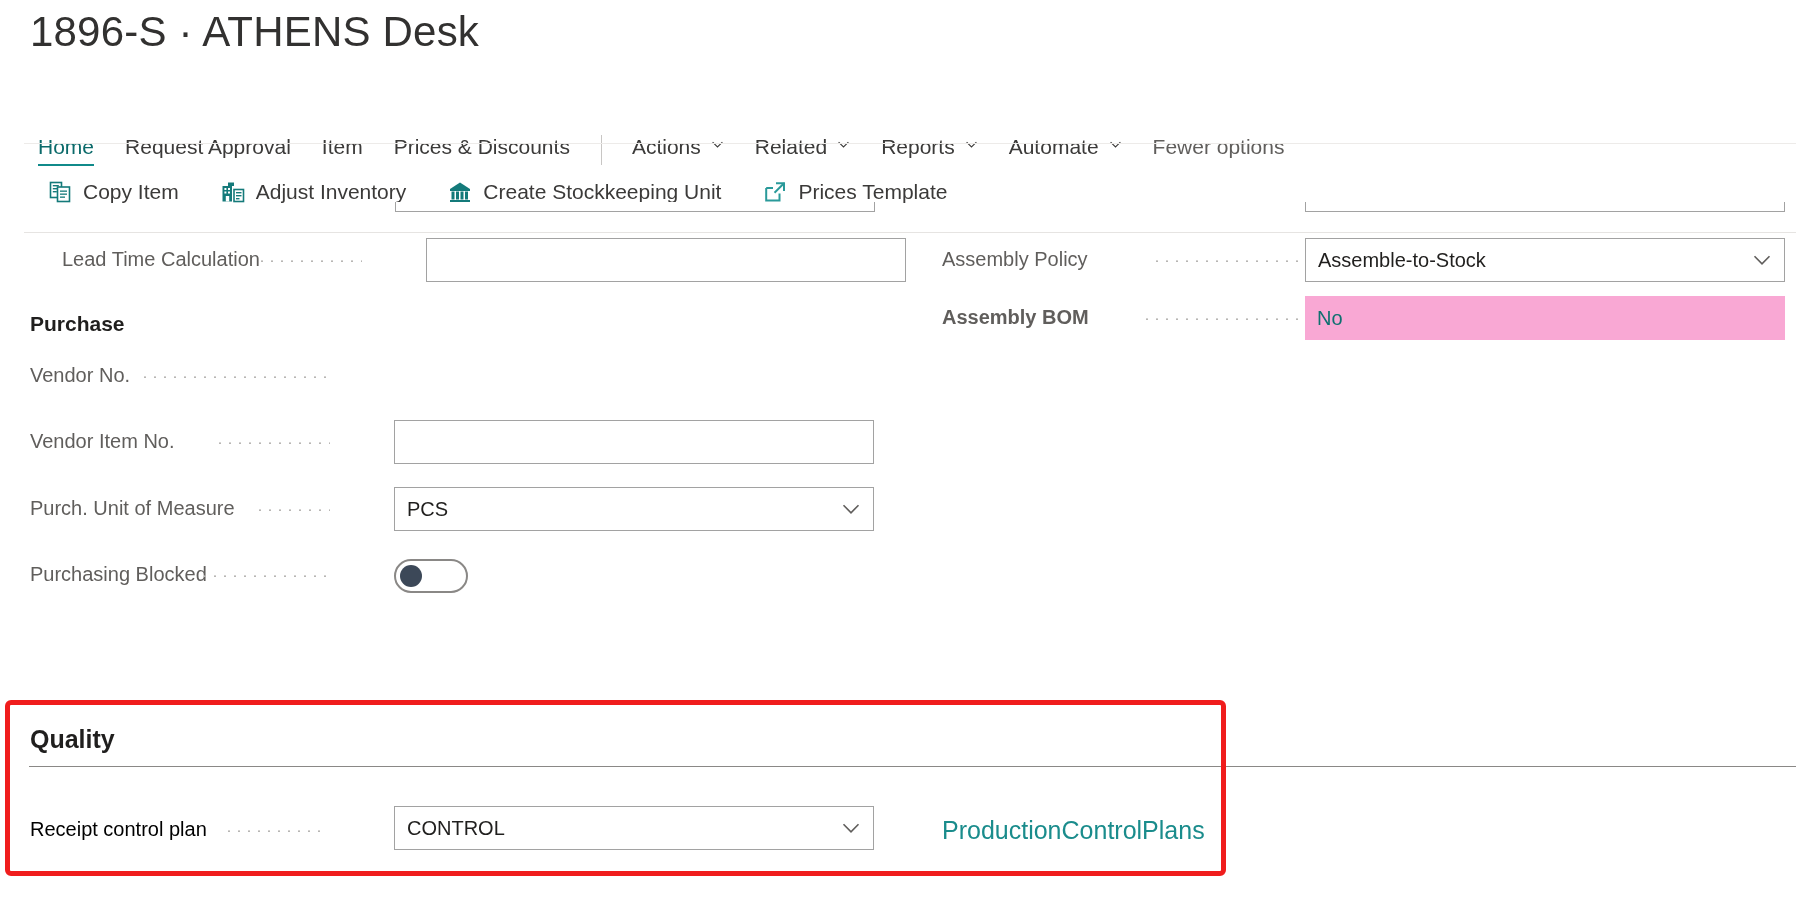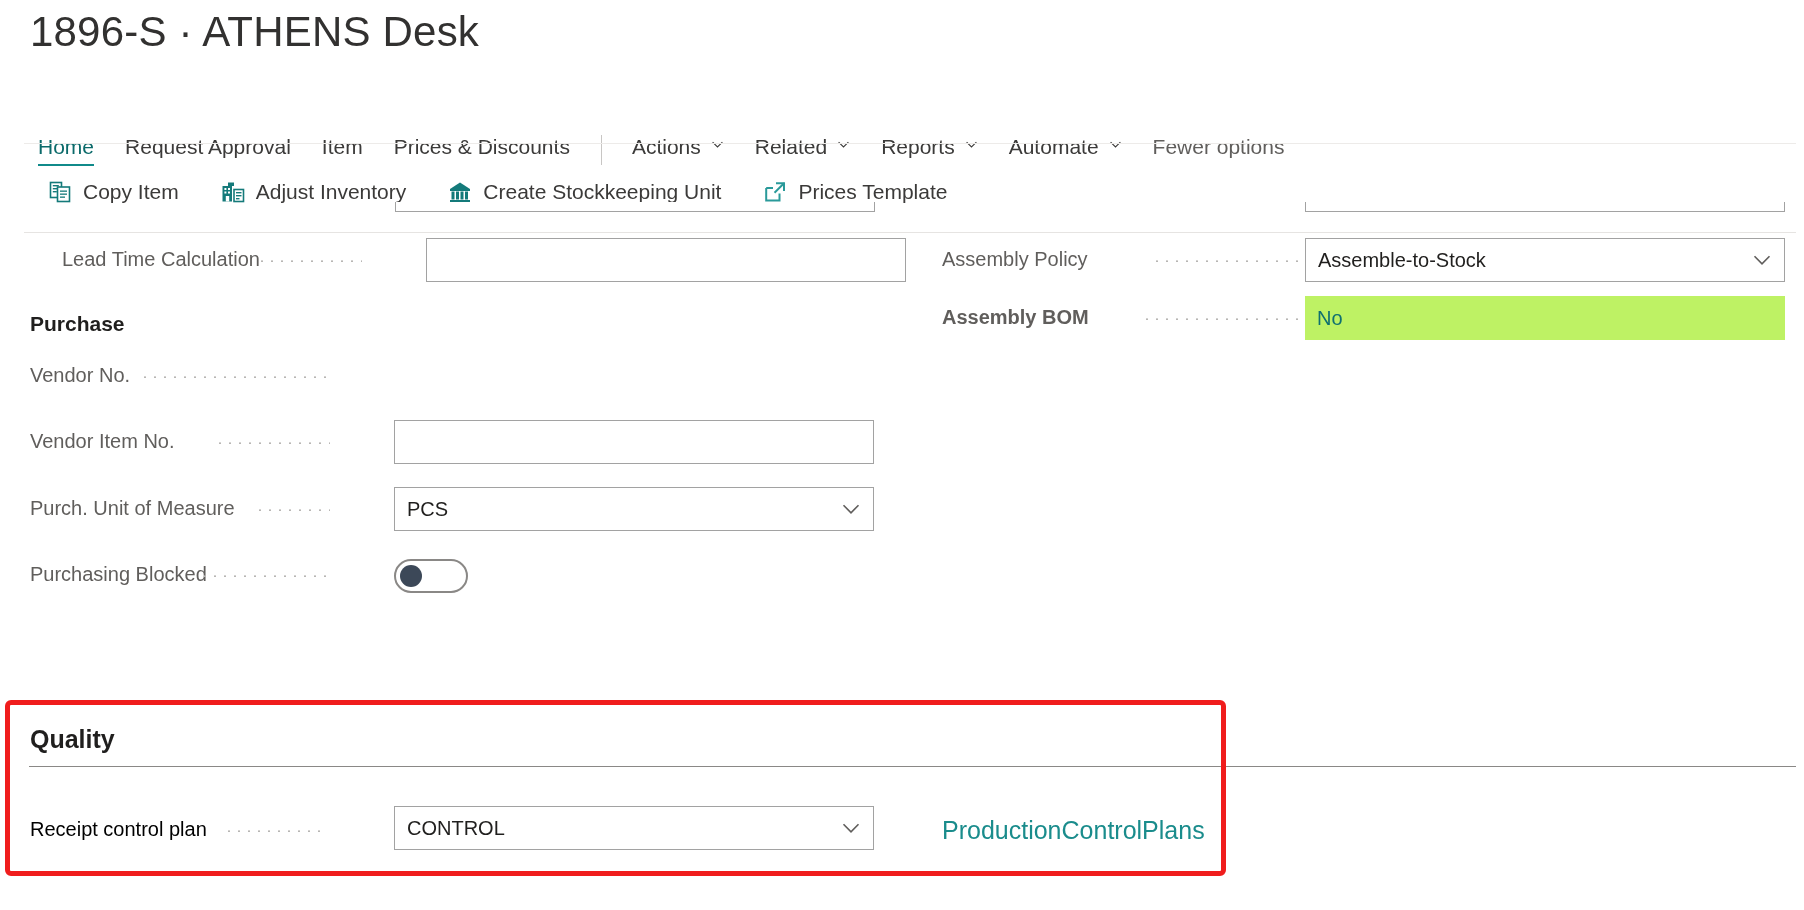--- a/index.html
+++ b/index.html
@@ -191,21 +191,21 @@
     position: absolute;
     right: 12px;
     top: 50%;
     transform: translateY(-50%);
     width: 20px;
     height: 20px;
     color: #605e5c;
   }
   .fbox .dd svg { display:block; }
   .fread {
-    background: #bef264;
+    background: #f9a8d4;
     border: none;
     font-size: 20px;
     color: #0f7070;
     padding: 0 12px;
     display: flex;
     align-items: center;
     height: 44px;
     box-sizing: border-box;
   }
 

